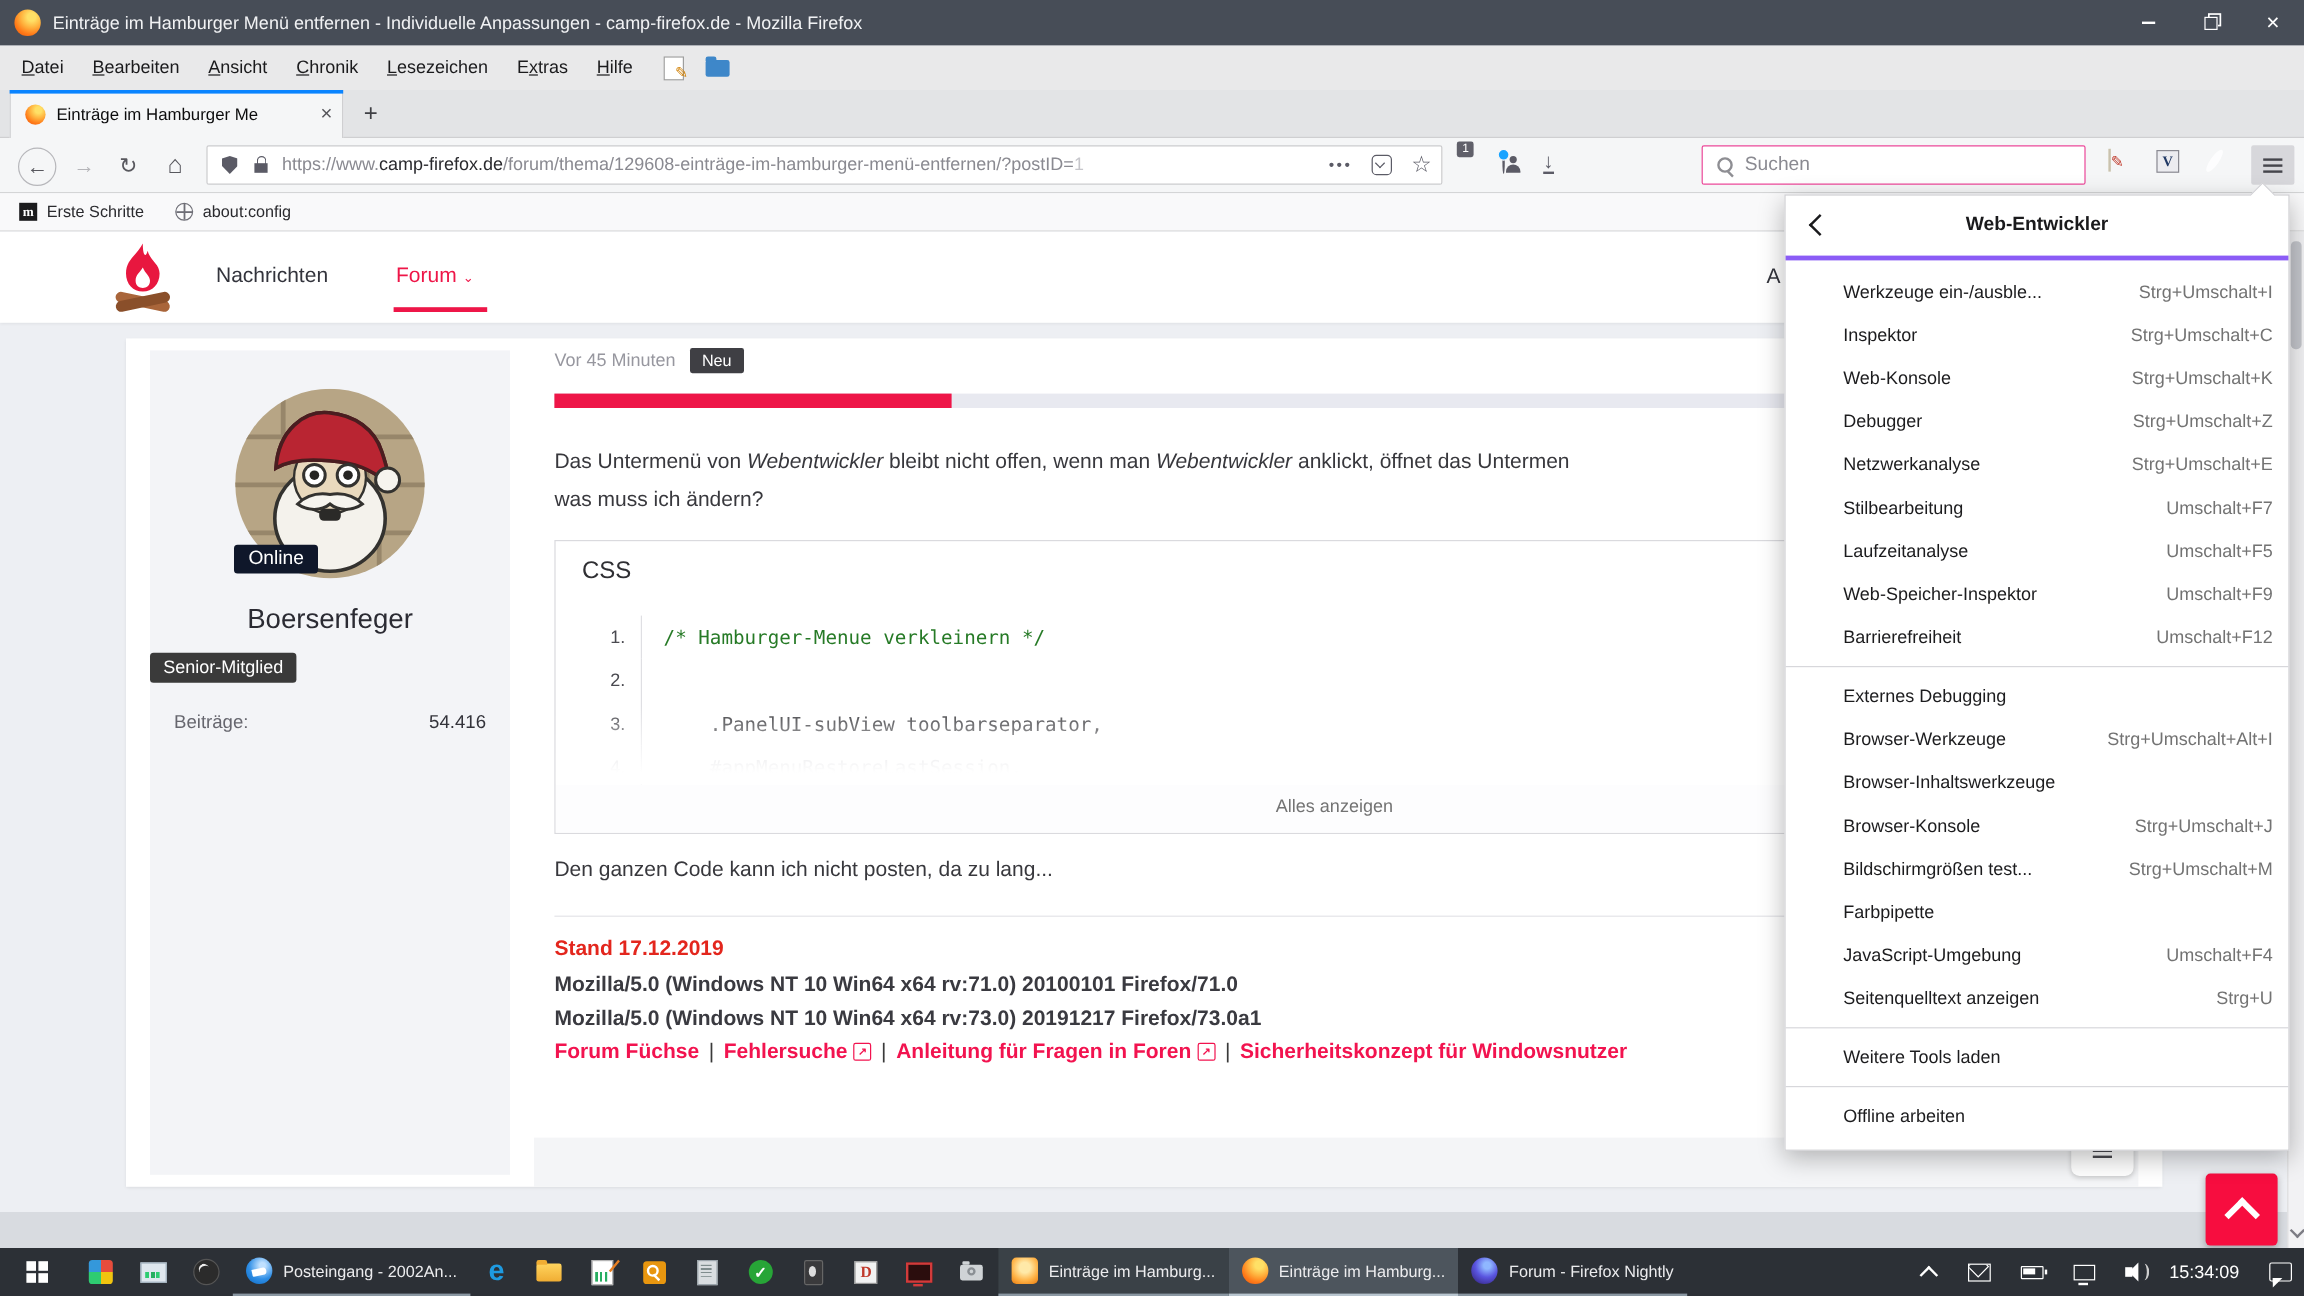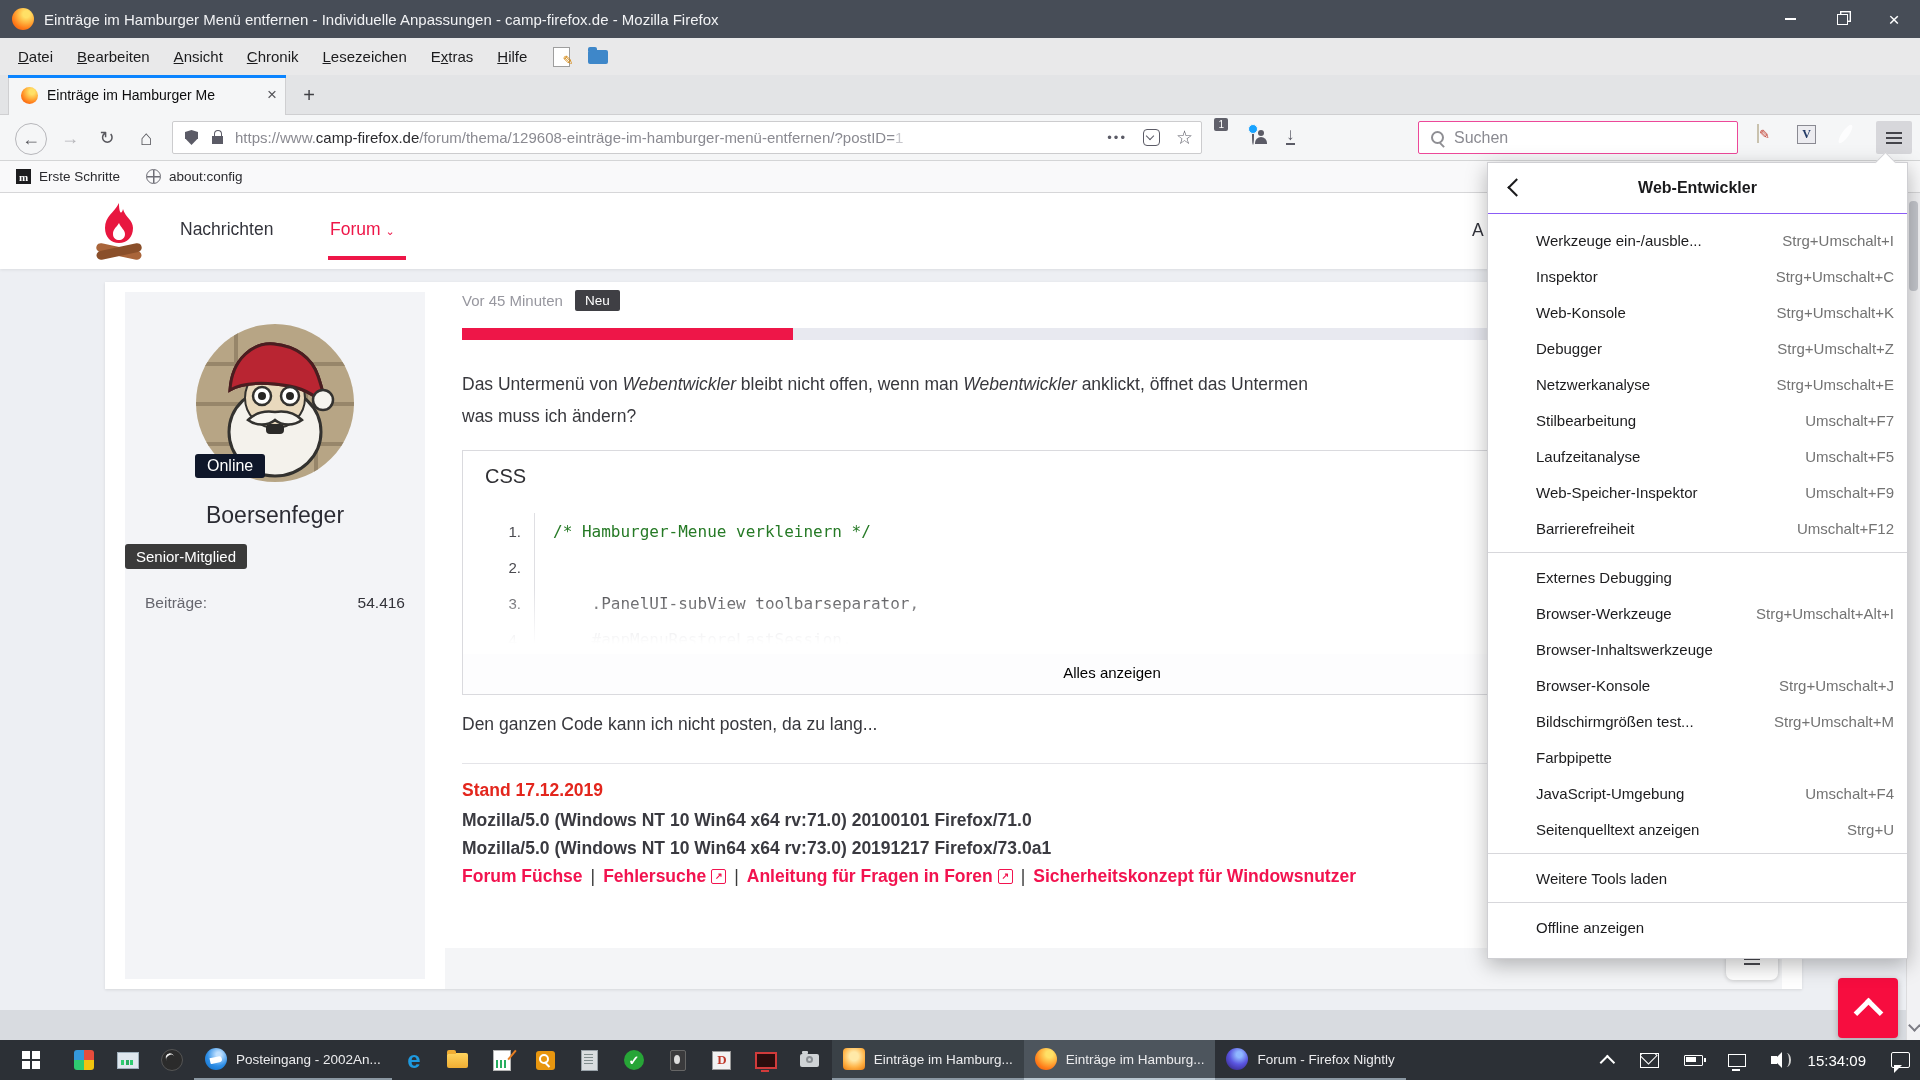--- a/index.html
+++ b/index.html
@@ -114,21 +114,21 @@
   .codebox{position:absolute;left:0;top:168px;width:1300px;height:245px;border:1px solid #dadade;background:#fff;box-sizing:border-box;overflow:hidden;}
   .code-title{position:absolute;left:22px;top:14px;font-size:20px;color:#2f2f33;}
   .code-lines{position:absolute;left:0;top:62px;right:0;}
   .code-row{display:flex;height:36px;align-items:center;font-family:"DejaVu Sans Mono",monospace;font-size:16px;}
   .code-num{width:58px;text-align:right;padding-right:13px;color:#4a4a50;border-right:1px solid #dfdfe3;align-self:stretch;display:flex;align-items:center;justify-content:flex-end;font-family:"Liberation Sans",sans-serif;font-size:15px;}
   .code-text{padding-left:18px;white-space:pre;color:#3a3a3e;}
   .code-text.comment{color:#267a26;}
   .code-row.faded .code-num{color:#bdbdc4;}
   .code-row.faded .code-text{color:#bdbdc4;}
   .code-fade{position:absolute;left:0;right:0;bottom:40px;height:66px;background:linear-gradient(rgba(255,255,255,0),#fff 85%);}
-  .code-more{position:absolute;left:0;right:0;bottom:0;height:40px;line-height:38px;text-align:center;font-size:15px;color:#000000;background:#fdfdfe;}
+  .code-more{position:absolute;left:0;right:0;bottom:0;height:40px;line-height:38px;text-align:center;font-size:15px;color:#737373;background:#fdfdfe;}
   .post-after{position:absolute;left:0;top:432px;font-size:17.5px;color:#38383d;}
   .post-hr{position:absolute;left:0;top:481px;width:1300px;border-top:1px solid #e4e4e8;}
   .sig-stand{position:absolute;left:0;top:498px;font-size:17.5px;font-weight:bold;color:#e3261d;}
   .sig-ua1{position:absolute;left:0;top:528px;font-size:17.5px;font-weight:bold;color:#3a3a40;white-space:nowrap;}
   .sig-ua2{position:absolute;left:0;top:556px;font-size:17.5px;font-weight:bold;color:#3a3a40;white-space:nowrap;}
   .sig-links{position:absolute;left:0;top:584px;font-size:17.5px;font-weight:bold;color:#f2134f;white-space:nowrap;display:flex;align-items:center;}
   .sig-link{color:#f2134f;display:inline-flex;align-items:center;gap:5px;}
   .sig-sep{color:#3a3a3a;margin:0 8px;font-weight:normal;}
   .extlink{display:inline-block;width:13px;height:13px;border:1.6px solid #f2134f;border-radius:2px;font-size:9px;line-height:12px;text-align:center;font-weight:bold;}
   .post-footer-strip{position:absolute;left:340px;right:20px;top:666px;height:41px;background:#f4f5f7;}
@@ -138,21 +138,21 @@
   .scroll-top{position:absolute;left:1838px;top:785px;width:60px;height:60px;background:#f70d3f;border-radius:4px;box-shadow:0 2px 6px rgba(0,0,0,.25);display:flex;align-items:center;justify-content:center;}
   .chev-up{width:16px;height:16px;border-top:5px solid #fff;border-left:5px solid #fff;transform:rotate(45deg);margin-top:8px;}
   .footer-band{position:absolute;left:0;top:817px;width:1906px;height:30px;background:#d8dbe0;}
   .pagescroll{position:absolute;right:0;top:0;width:14px;height:847px;background:#f2f2f4;border-left:1px solid #dcdcde;box-sizing:border-box;}
   .ps-thumb{position:absolute;left:2px;top:8px;width:9px;height:90px;background:#c4c6cc;border-radius:4px;}
   .ps-down{position:absolute;left:3px;top:828px;width:7px;height:7px;border-right:2px solid #7c7c84;border-bottom:2px solid #7c7c84;transform:rotate(45deg);}
 
   
   .devmenu{position:absolute;left:1487px;top:162px;width:421px;height:797px;background:#fff;border:1px solid #cfcfd3;box-sizing:border-box;box-shadow:0 6px 20px rgba(0,0,0,.28);z-index:50;}
   .dm-notch{position:absolute;top:-8px;left:390px;width:14px;height:14px;background:#fff;border-left:1px solid #cfcfd3;border-top:1px solid #cfcfd3;transform:rotate(45deg);}
-  .dm-header{height:50px;border-bottom:1px solid #8b5cf6;display:flex;align-items:center;justify-content:center;position:relative;}
+  .dm-header{height:50px;border-bottom:4px solid #8b5cf6;display:flex;align-items:center;justify-content:center;position:relative;}
   .dm-back{position:absolute;left:22px;top:18px;width:11px;height:11px;border-left:2.6px solid #1a1a1c;border-bottom:2.6px solid #1a1a1c;transform:rotate(45deg);}
   .dm-title{font-size:16px;font-weight:bold;color:#1a1a1c;}
   .dm-body{padding-top:8px;}
   .dm-item{height:36px;display:flex;align-items:center;justify-content:space-between;padding:0 13px 0 48px;font-size:15px;color:#1c1c1e;}
   .dm-shortcut{color:#737373;}
   .dm-sep{height:1px;background:#d7d7db;margin:6px 0;}
 
   
   .taskbar{position:absolute;left:0;top:1040px;width:1920px;height:40px;background:#2c3036;display:flex;align-items:stretch;z-index:60;}
   .tb-start{width:62px;display:flex;align-items:center;justify-content:center;}
@@ -514,21 +514,21 @@
         <span data-name="devmenu-item-label">Seitenquelltext anzeigen</span>
         <span class="dm-shortcut" data-name="devmenu-item-shortcut">Strg+U</span>
       </div>
       <div class="dm-sep" data-name="menu-separator"></div>
       <div class="dm-item" data-name="devmenu-item">
         <span data-name="devmenu-item-label">Weitere Tools laden</span>
         <span class="dm-shortcut" data-name="devmenu-item-shortcut"></span>
       </div>
       <div class="dm-sep" data-name="menu-separator"></div>
       <div class="dm-item" data-name="devmenu-item">
-        <span data-name="devmenu-item-label">Offline anzeigen</span>
+        <span data-name="devmenu-item-label">Offline arbeiten</span>
         <span class="dm-shortcut" data-name="devmenu-item-shortcut"></span>
       </div>
     </div>
 </div>
 
 <div class="taskbar" data-name="taskbar">
   <div class="tb-start" data-name="start-button">
     <span class="winlogo" data-name="windows-logo-icon">
         <span></span>
         <span></span>

